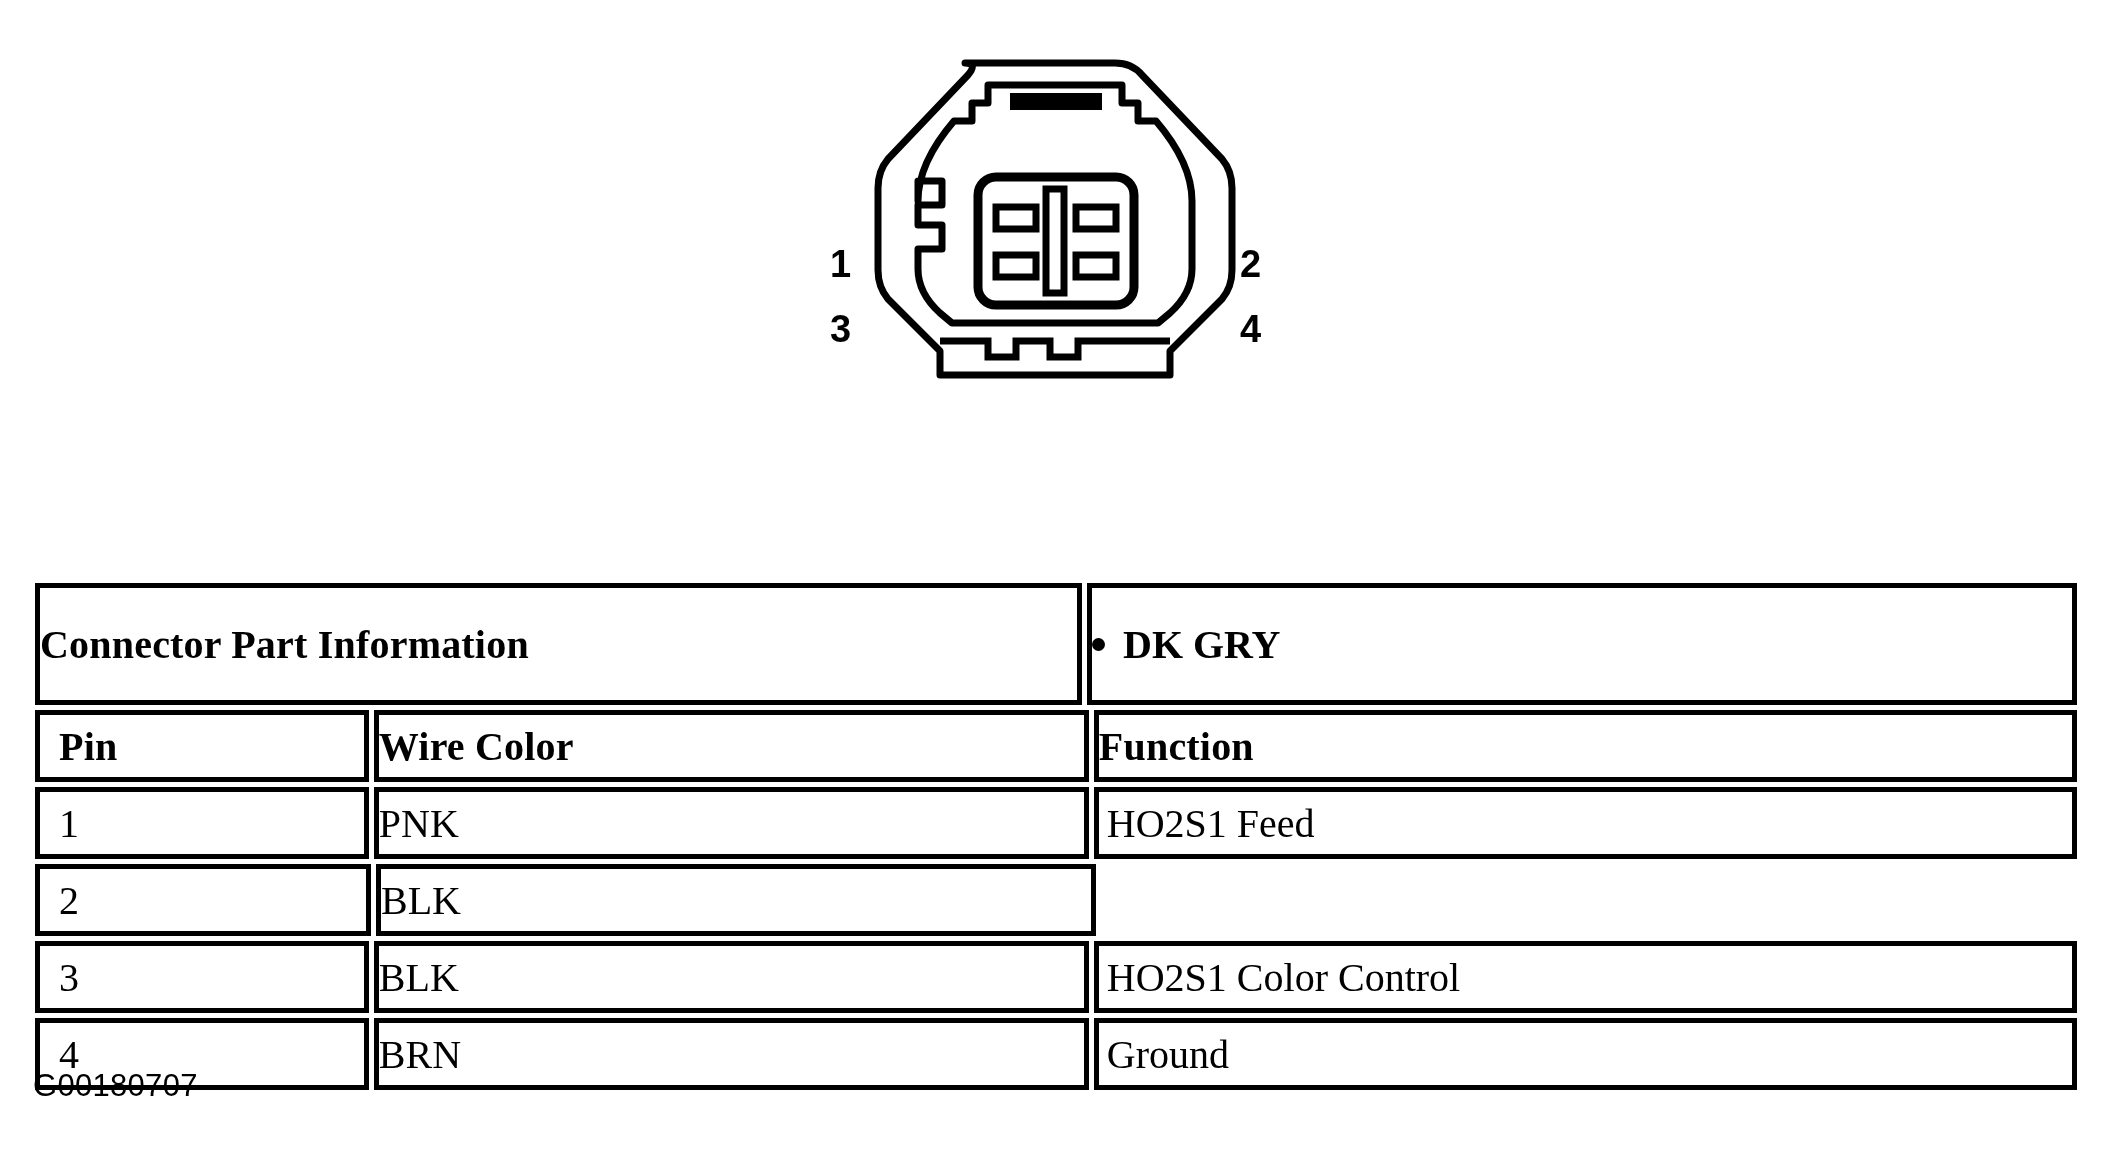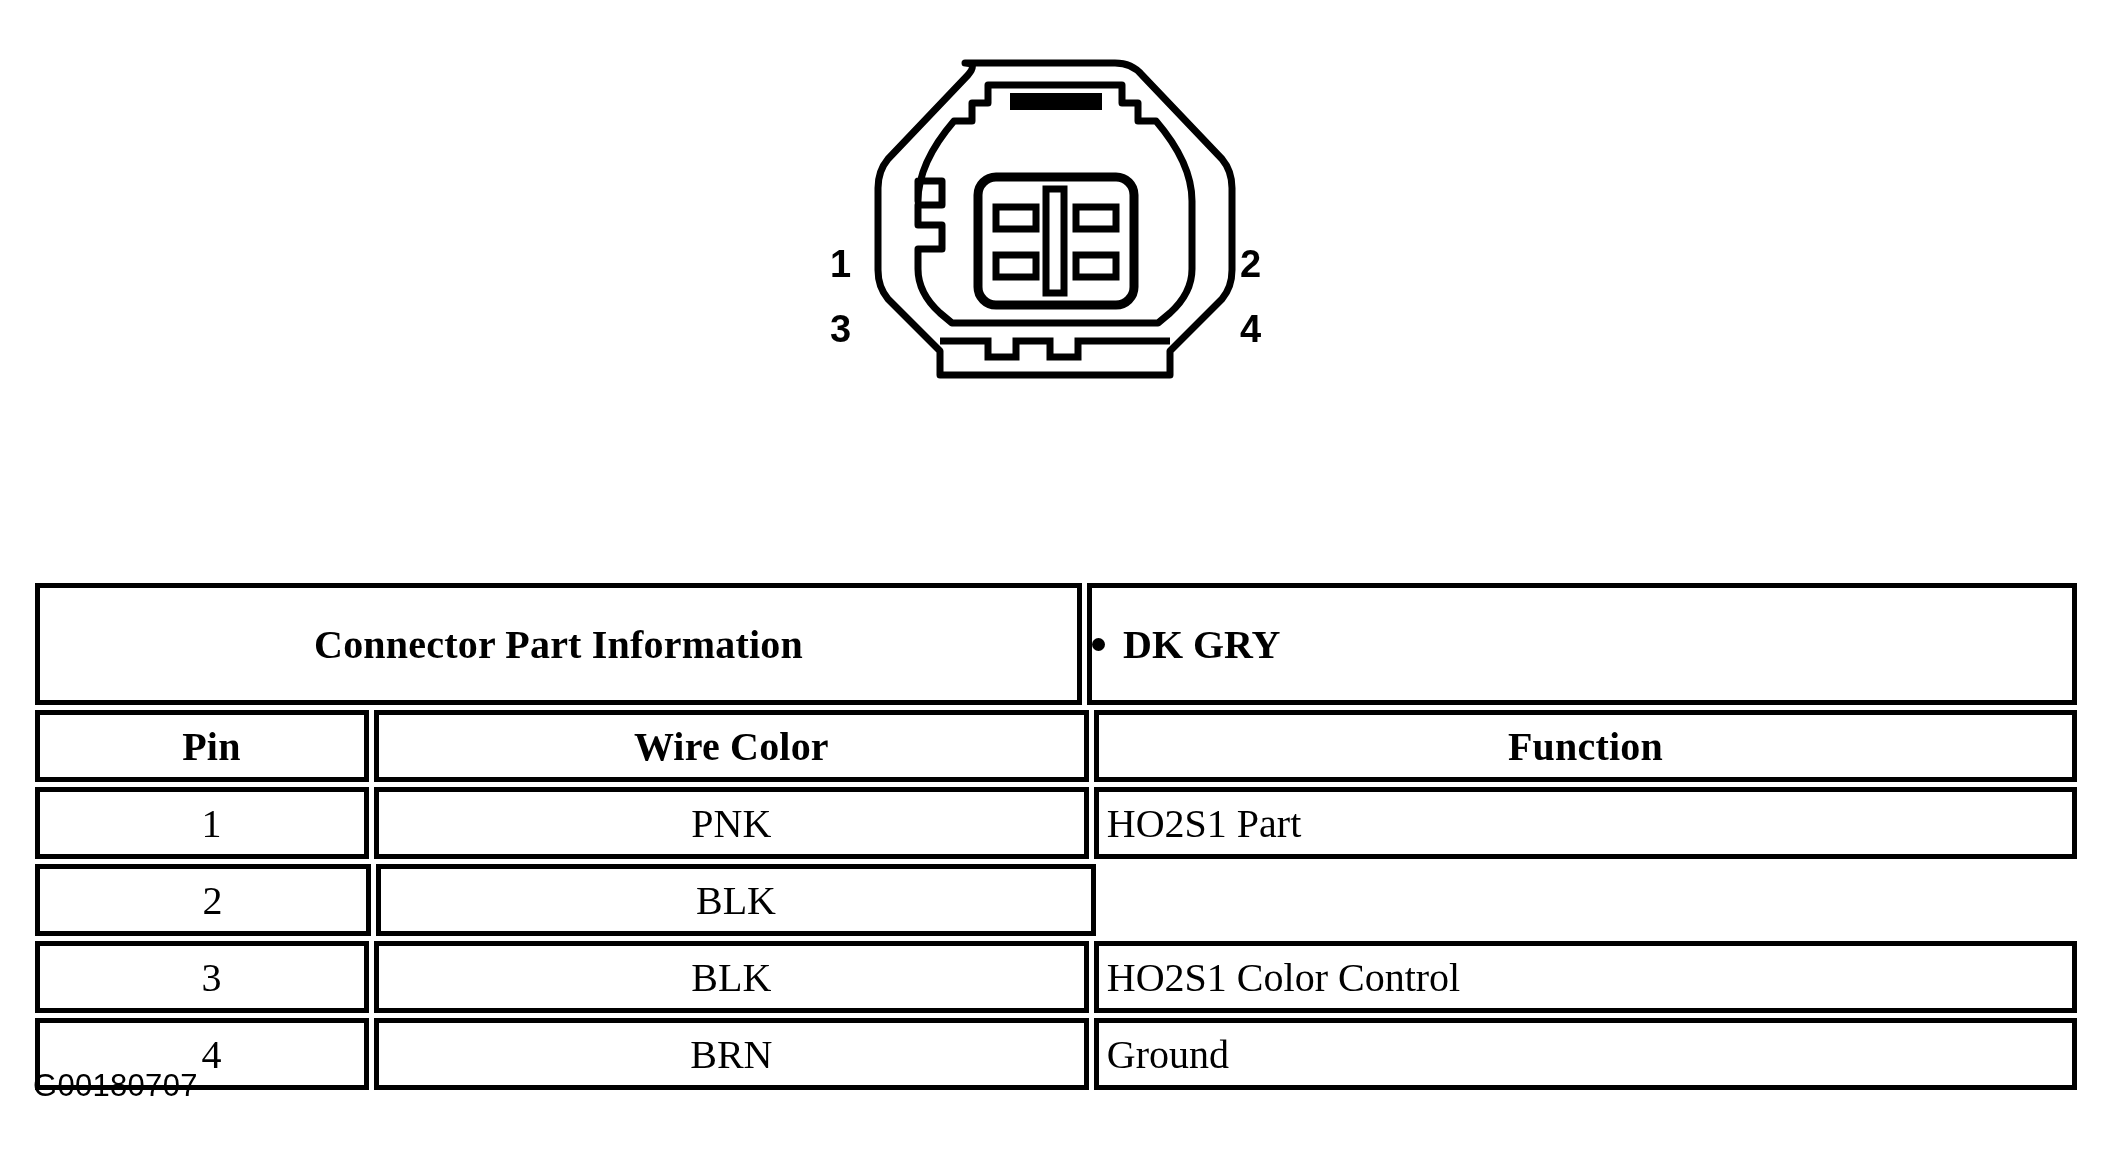--- a/index.html
+++ b/index.html
@@ -71,21 +71,21 @@
   .col-pin      { width: 336px; padding-left: 19px; }
   .col-wire     { width: 720px; }
   .col-function { width: 990px; }
   .col-partinfo { width: 1047px; }
   .col-partname { width: 990px; }
 
   .h-tall  { height: 122px; }
   .h-row   { height: 72px; }
   .h-head  { height: 72px; }
 
-  .center { justify-content: center; }
+  .center { justify-content: flex-start; }
   .left   { justify-content: flex-start; padding-left: 8px; }
 
   .t-head {
     font-weight: bold;
     font-size: 40px;
     letter-spacing: 0.2px;
   }
   .t-body {
     font-weight: normal;
     font-size: 40px;
@@ -224,21 +224,21 @@
   </div>
 
   <div class="trow">
     <div class="cell col-pin h-row center">
       <span class="t-body">1</span>
     </div>
     <div class="cell col-wire h-row center">
       <span class="t-body">PNK</span>
     </div>
     <div class="cell col-function h-row left">
-      <span class="t-body">HO2S1 Part</span>
+      <span class="t-body">HO2S1 Feed</span>
     </div>
   </div>
 
   <div class="trow">
     <div class="cell col-pin h-row center">
       <span class="t-body">2</span>
     </div>
     <div class="cell col-wire h-row center">
       <span class="t-body">BLK</span>
     </div>

